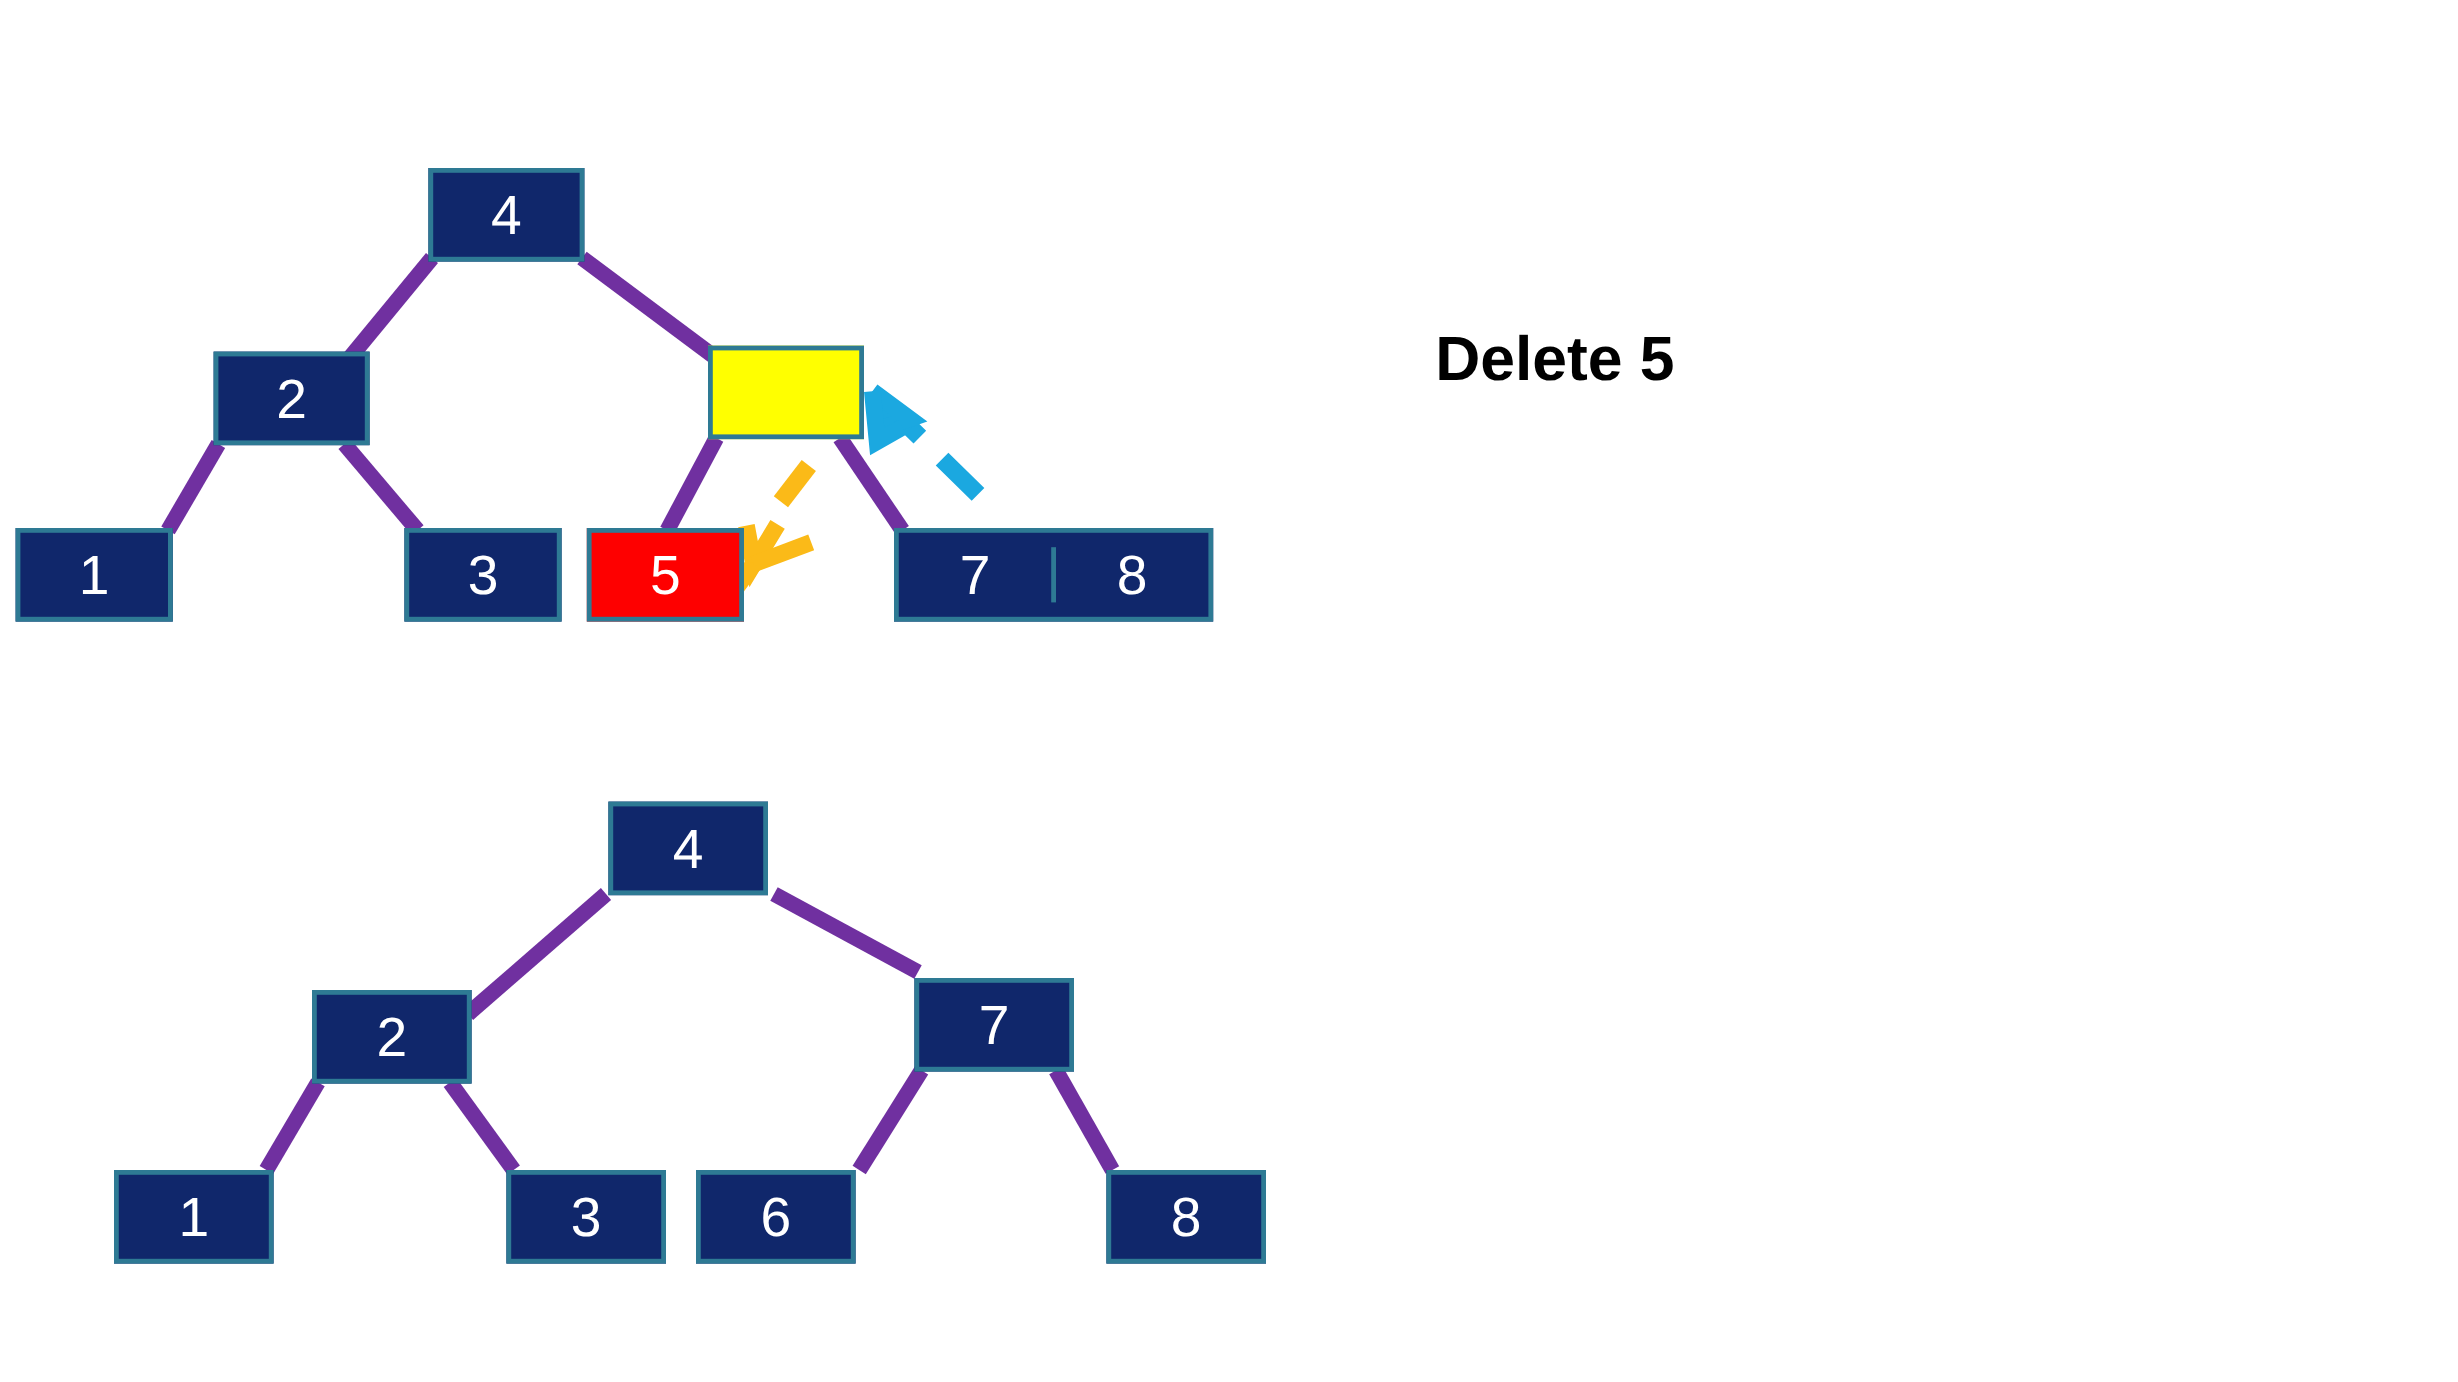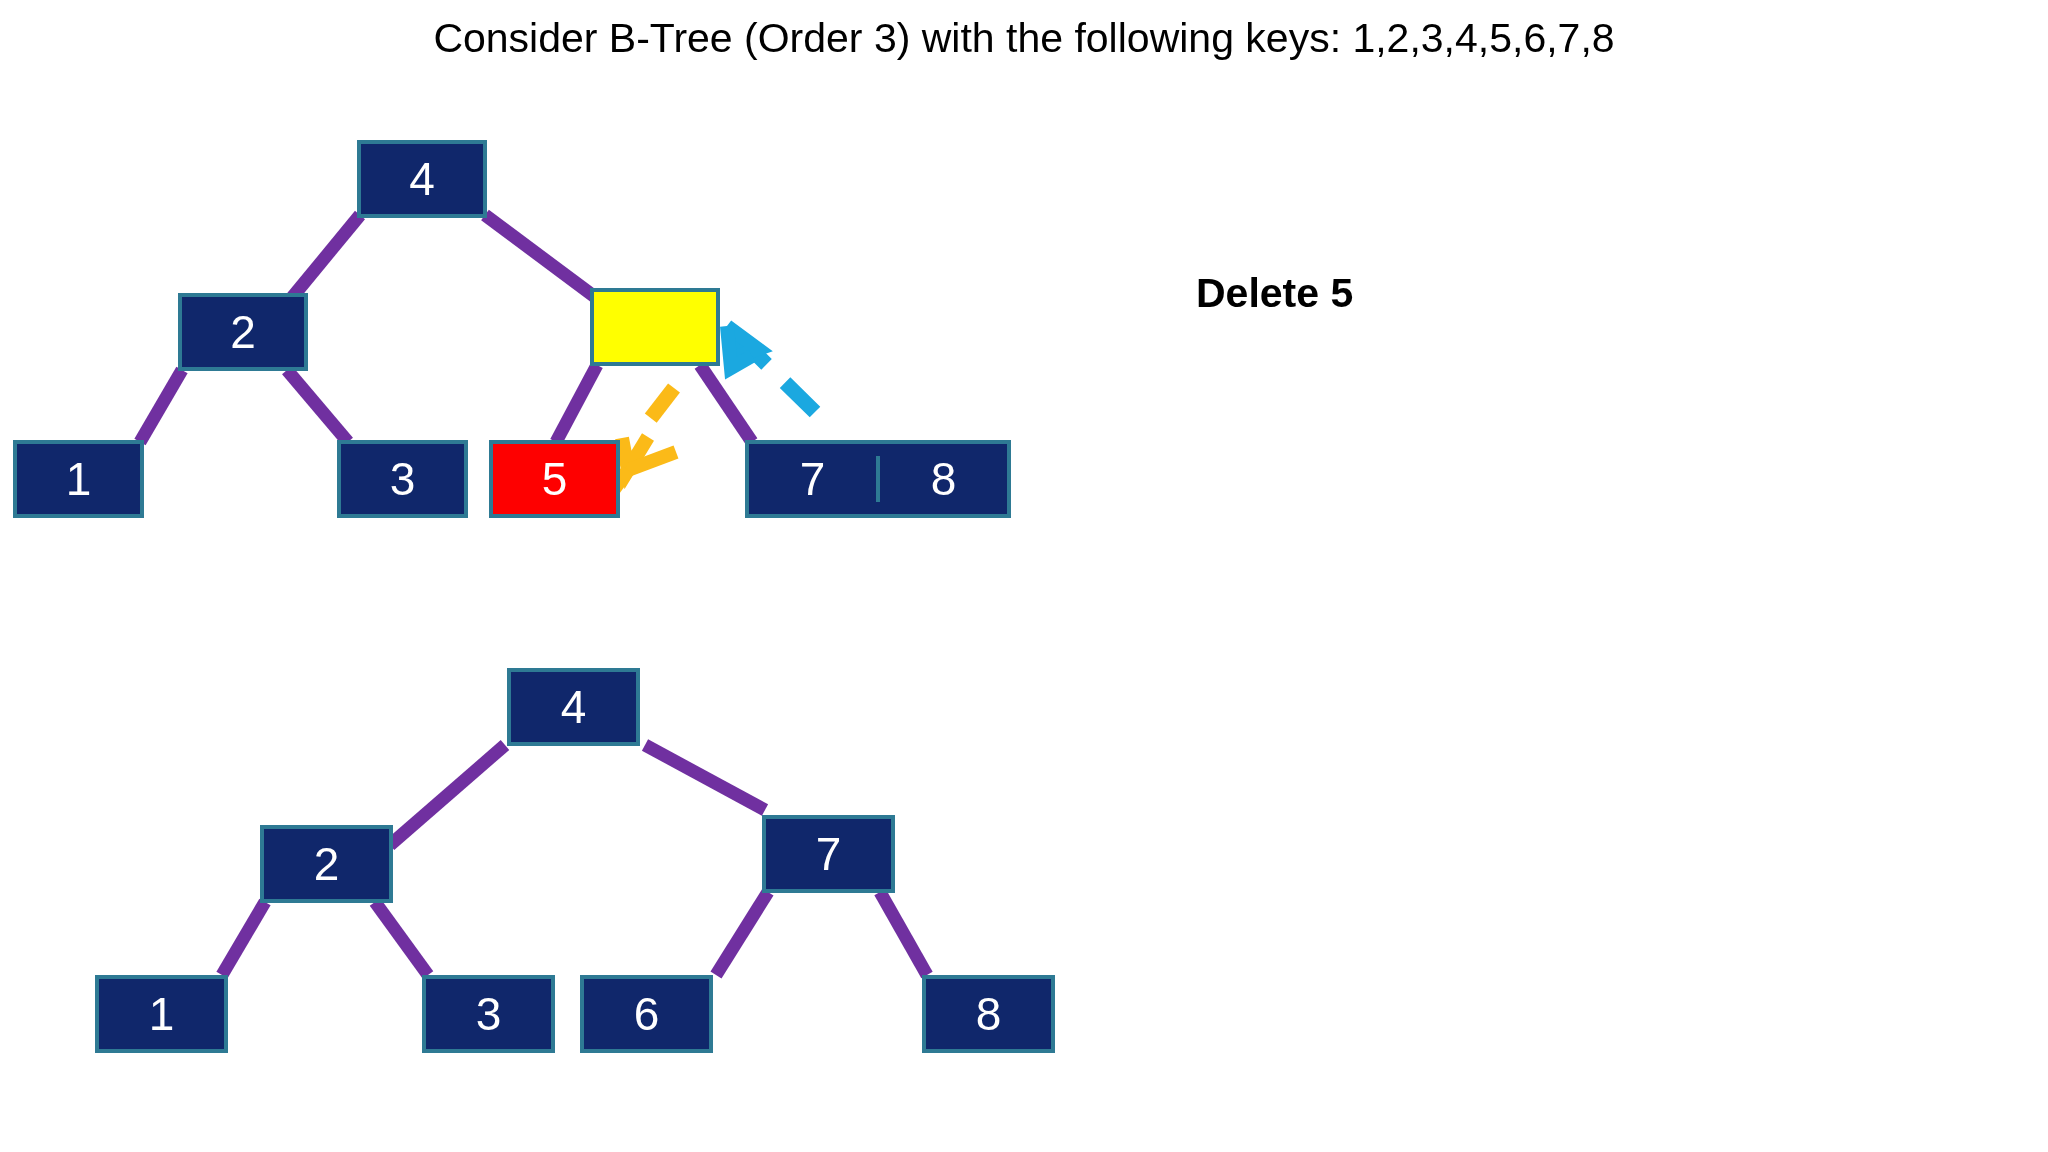--- a/index.html
+++ b/index.html
@@ -34,21 +34,21 @@
     line-height: 48px;
     color: #000000;
     font-weight: normal;
     letter-spacing: 0px;
     white-space: nowrap;
   }
 
   
   .side-label {
     position: absolute;
-    font-size: 41px;
+    font-size: 52px;
     font-weight: bold;
     color: #000000;
     white-space: nowrap;
     text-align: right;
   }
 
   
   .edge-layer {
     position: absolute;
     left: 0; top: 0;
@@ -93,21 +93,20 @@
   }
   .node.two-cell .cell + .cell {
     border-left: 4px solid #2E7A94;
   }
 </style>
 </head>
 <body>
 
 <div id="canvas">
 
-  <div class="slide-title">Consider B-Tree (Order 3) with the following keys: 1,2,3,4,5,6,7,8</div>
 
   <div class="side-label" style="left:1196px; top:270px;">Delete 5</div>
 
   <svg class="edge-layer" viewBox="0 0 2048 1152" xmlns="http://www.w3.org/2000/svg">
 
     <line x1="360" y1="215" x2="290" y2="300" stroke="#7030A0" stroke-width="13"></line>
 
     <line x1="485" y1="215" x2="595" y2="297" stroke="#7030A0" stroke-width="13"></line>
 
     <line x1="182" y1="370" x2="140" y2="442" stroke="#7030A0" stroke-width="13"></line>

